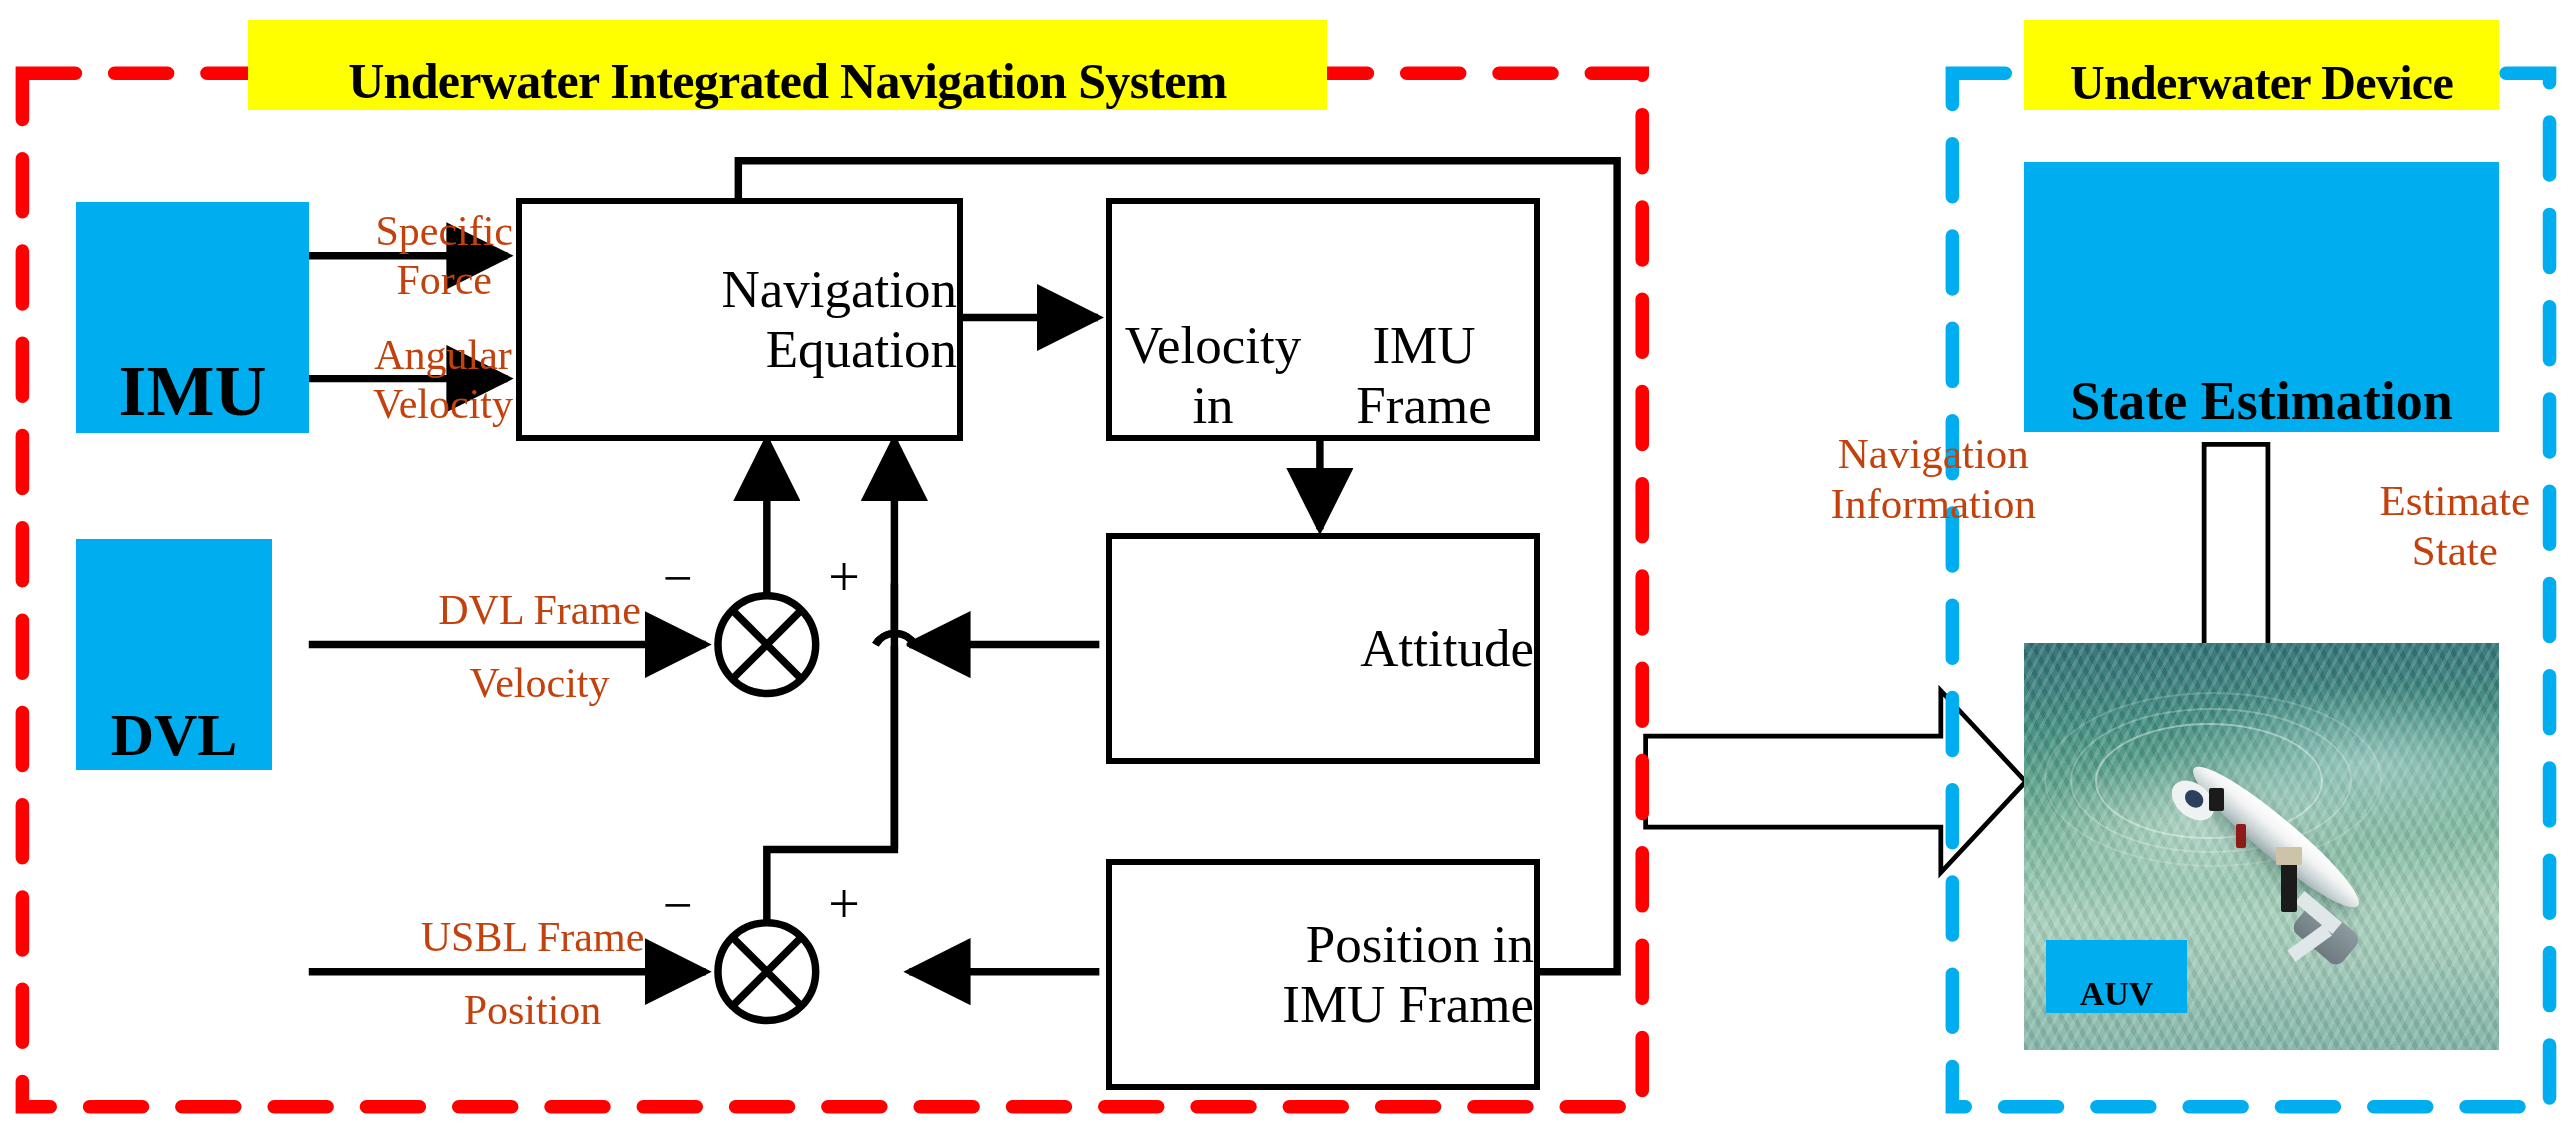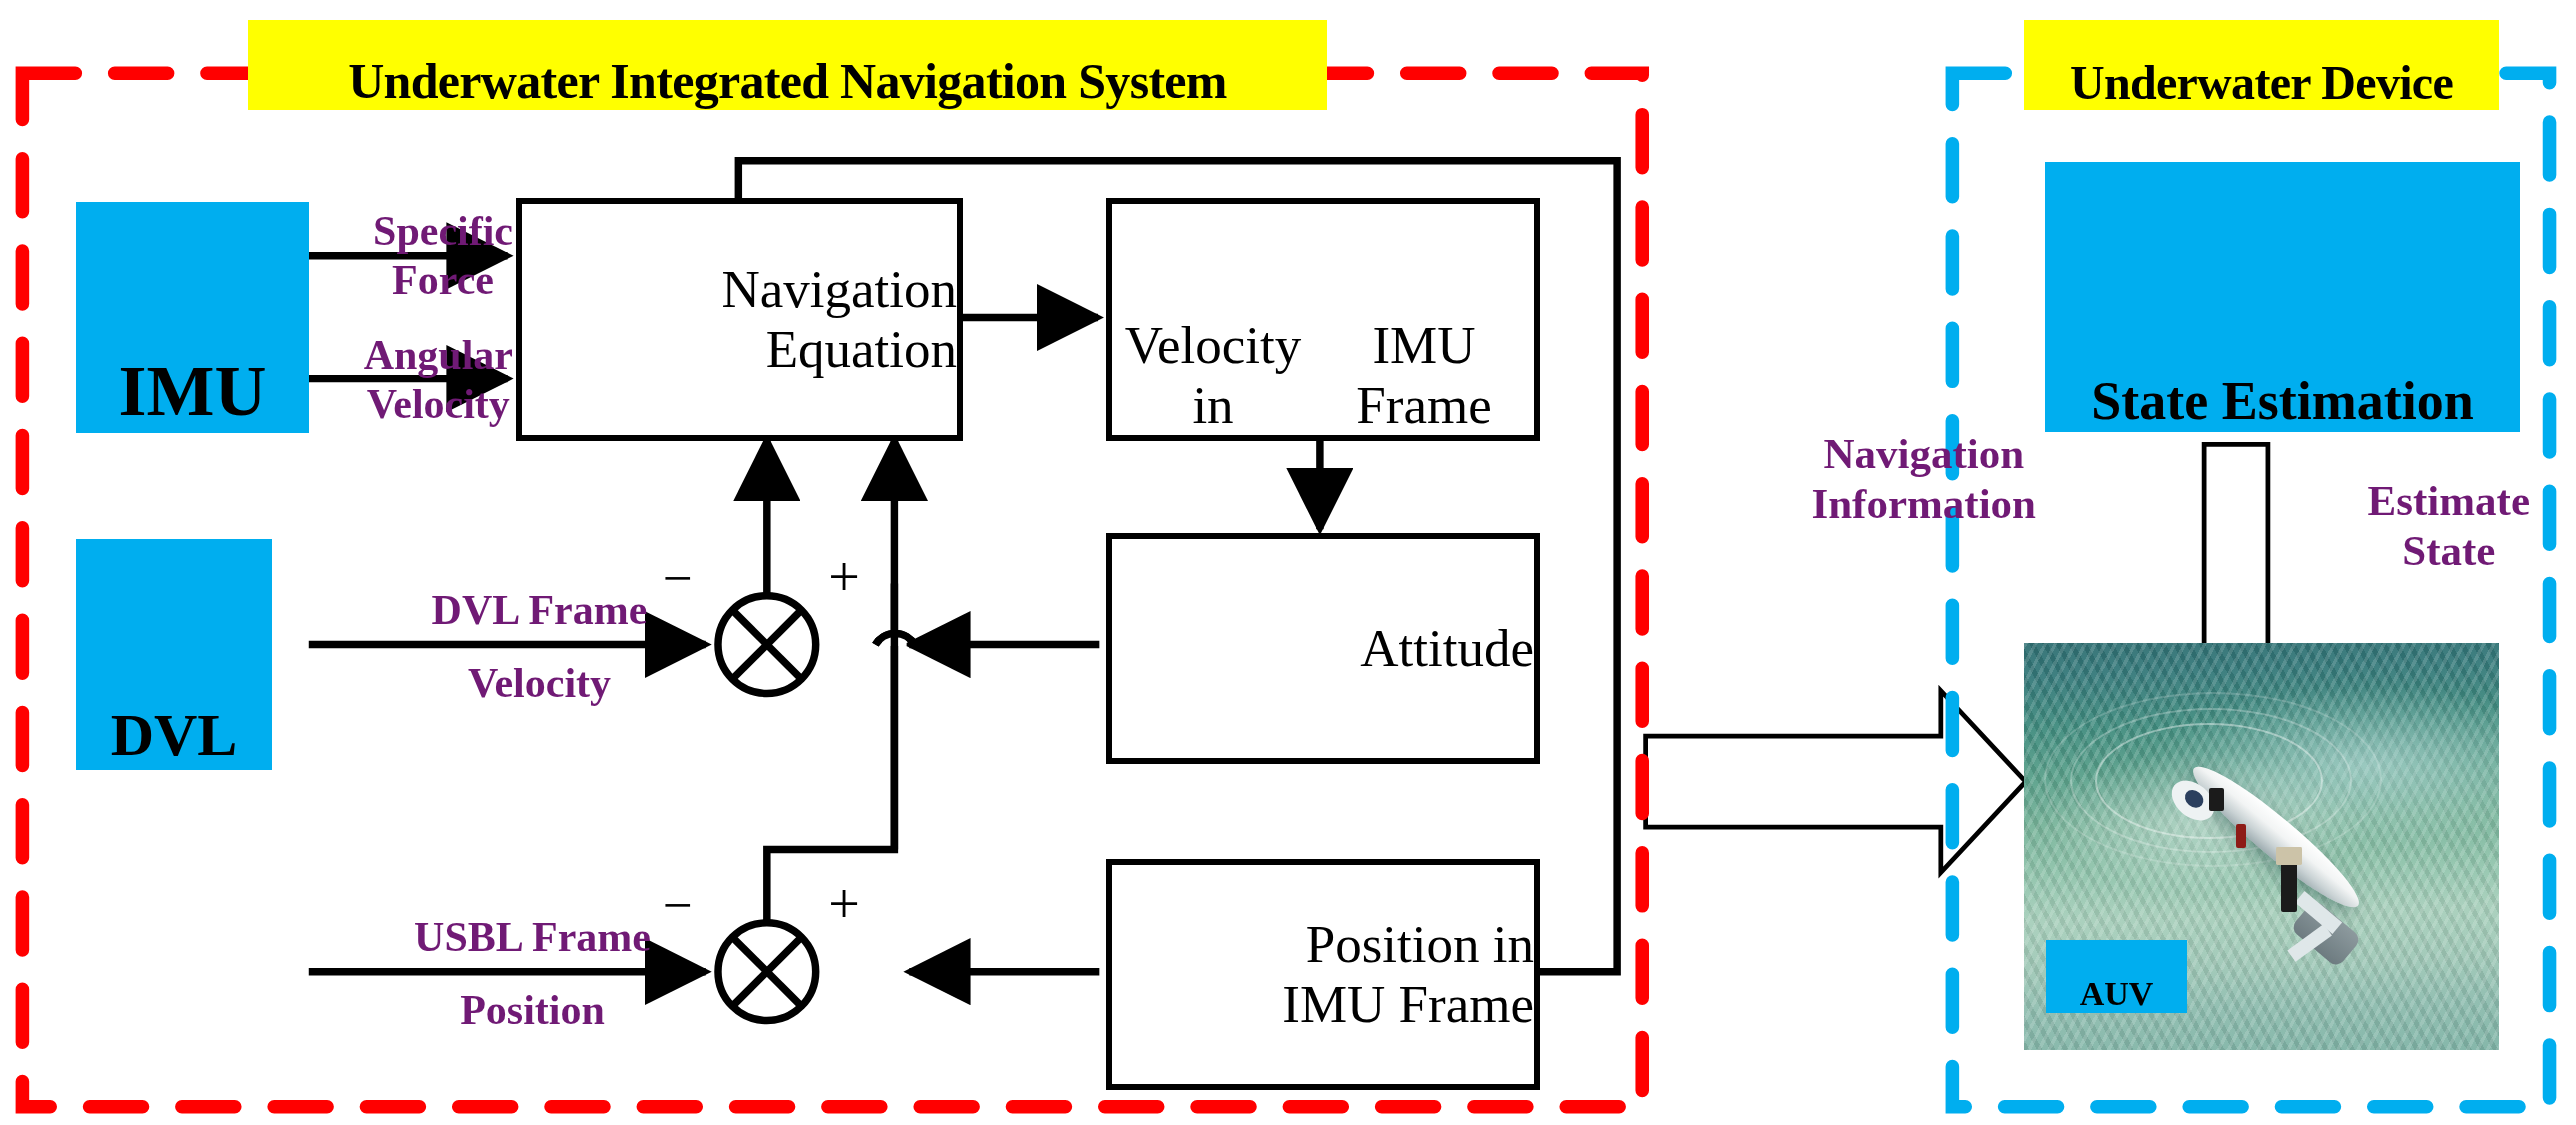--- a/index.html
+++ b/index.html
@@ -29,25 +29,24 @@
     font-weight:bold;
     font-family:"Liberation Serif", serif;
   }
   .whitebox{
     background:#ffffff;
     color:#000;
     font-family:"Liberation Serif", serif;
     line-height:1.12;
   }
   .edgelabel{
-    color:#701a75;
+    color:#c2410c;
     font-family:"Liberation Serif", serif;
     line-height:1.15;
     white-space:pre-line;
-    font-weight:bold;
   }
   .signlbl{
     color:#000;
     font-family:"Liberation Serif", serif;
     line-height:1;
   }
   .auv-tag{
     background:#00AEEF;color:#000;font-weight:bold;
     font-family:"Liberation Serif", serif;
   }
@@ -232,21 +231,21 @@
   <div class="abs edgelabel ctr" style="left:1656px;top:414px;width:380px;height:129px;font-size:43px;flex-direction:column;">
     <span>Navigation
 Information</span>
   </div>
 
   <div class="abs edgelabel ctr" style="left:2306px;top:461px;width:224px;height:129px;font-size:43px;flex-direction:column;">
     <span>Estimate
 State</span>
   </div>
 
-  <div class="abs bluebox ctr" style="left:2024px;top:162px;width:475px;height:270px;font-size:54px;margin-left:21px;">
+  <div class="abs bluebox ctr" style="left:2024px;top:162px;width:475px;height:270px;font-size:54px;">
     <span>State Estimation</span>
   </div>
 
   <div class="abs photo" style="left:2024px;top:643px;width:475px;height:407px;">
 
     <div class="ripple" style="left:71px;top:80px;width:224px;height:112px;"></div>
     <div class="ripple" style="left:46px;top:65px;width:278px;height:141px;border-color:rgba(255,255,255,.26);"></div>
     <div class="ripple" style="left:20.4px;top:49px;width:334px;height:171px;border-color:rgba(255,255,255,.18);"></div>
 
     <div class="auv-body" style="left:145px;top:175px;width:214px;height:38px;transform:rotate(40deg);"></div>

